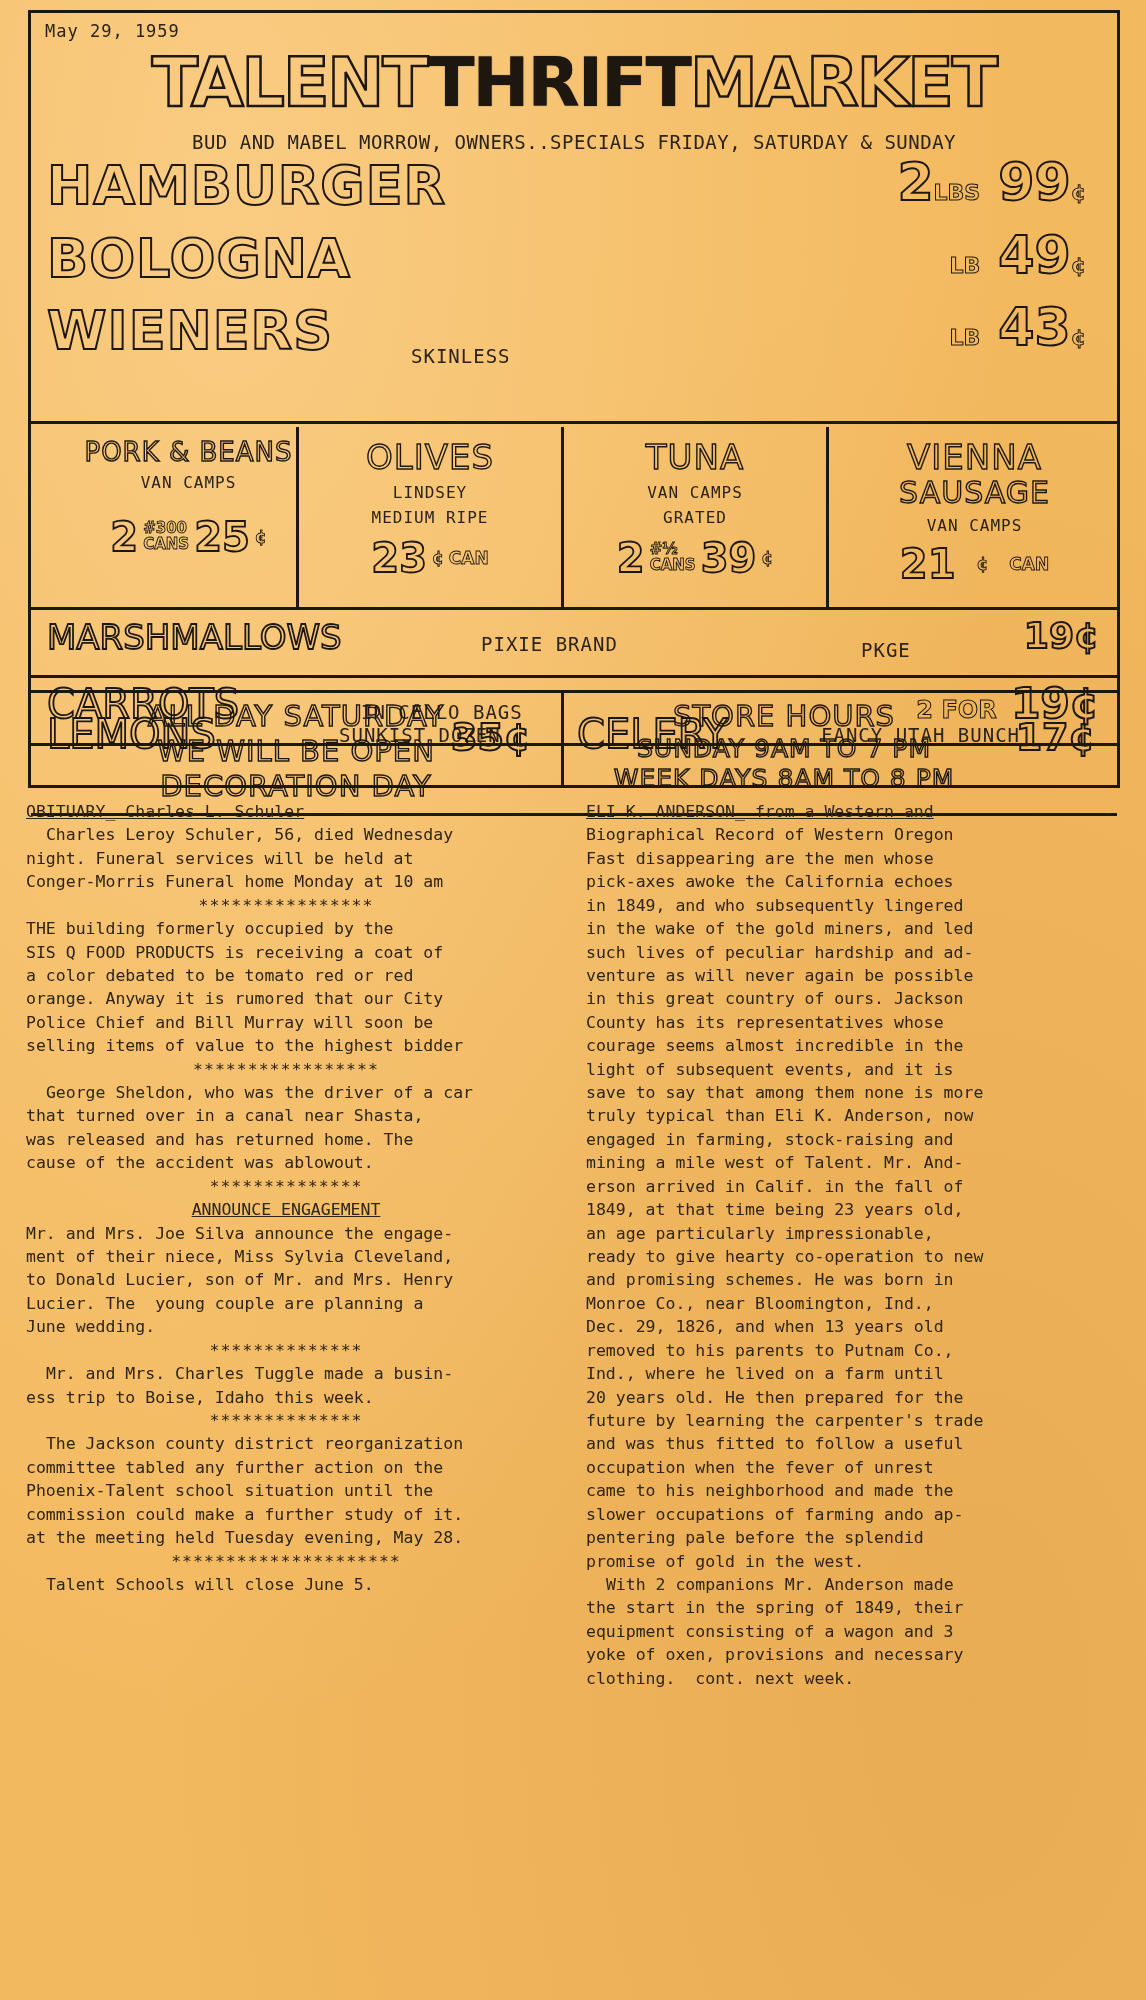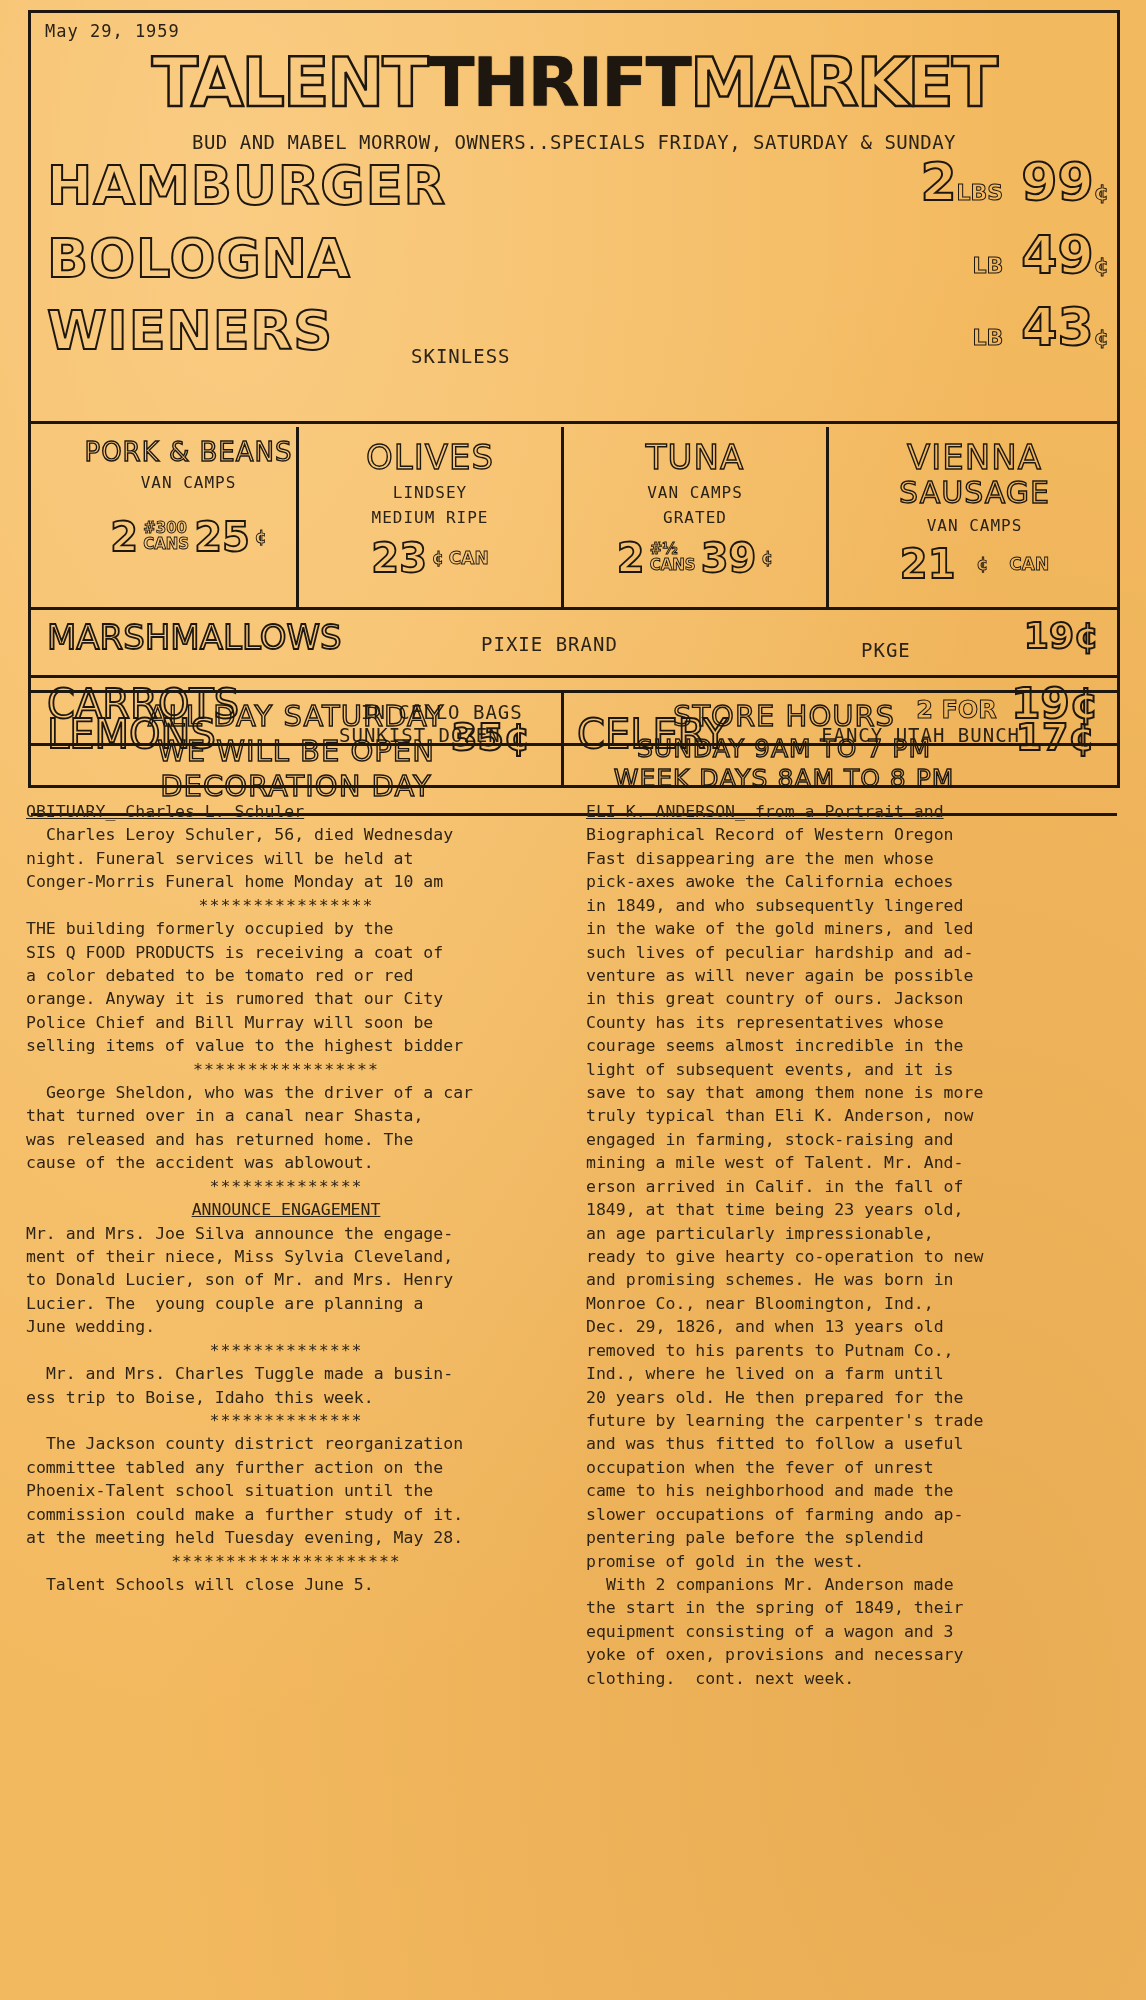--- a/index.html
+++ b/index.html
@@ -58,21 +58,21 @@
   .bigrow .name{
     position:absolute;left:16px;top:-4px;
     font-family:"DejaVu Sans", sans-serif;
     font-size:54px;font-weight:700;letter-spacing:1px;
     color:transparent;-webkit-text-stroke:2px #1d1710;
   }
   .bigrow .sub{
     position:absolute;font-size:19px;letter-spacing:1px;
   }
   .bigrow .qty{
-    position:absolute;right:8px;top:-6px;
+    position:absolute;right:31px;top:-6px;
     font-family:"DejaVu Sans", sans-serif;
     font-size:52px;font-weight:700;
     color:transparent;-webkit-text-stroke:2px #1d1710;
     white-space:nowrap;
   }
   .bigrow .qty .u{
     font-size:22px;-webkit-text-stroke:1px #1d1710;
     letter-spacing:0;
   }
   
@@ -315,21 +315,21 @@
       <p>  The Jackson county district reorganization
 committee tabled any further action on the
 Phoenix-Talent school situation until the
 commission could make a further study of it.
 at the meeting held Tuesday evening, May 28.</p>
       <p class="stars">*********************</p>
       <p>  Talent Schools will close June 5.</p>
     </div>
 
     <div class="col colR">
-      <p class="hdu">ELI K. ANDERSON_ from a Portrait and</p>
+      <p class="hdu">ELI K. ANDERSON_ from a Western and</p>
       <p>Biographical Record of Western Oregon
 Fast disappearing are the men whose
 pick-axes awoke the California echoes
 in 1849, and who subsequently lingered
 in the wake of the gold miners, and led
 such lives of peculiar hardship and ad-
 venture as will never again be possible
 in this great country of ours. Jackson
 County has its representatives whose
 courage seems almost incredible in the

